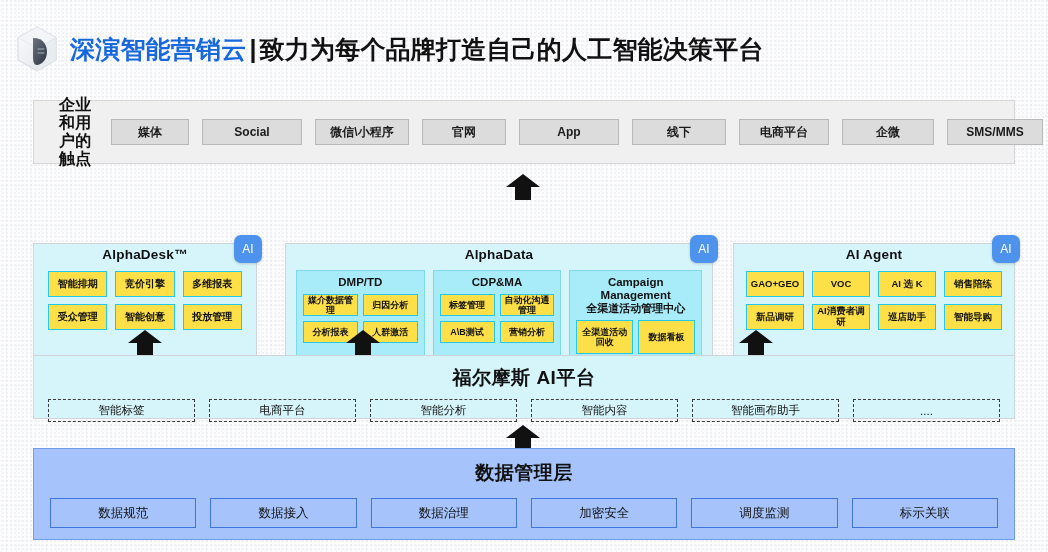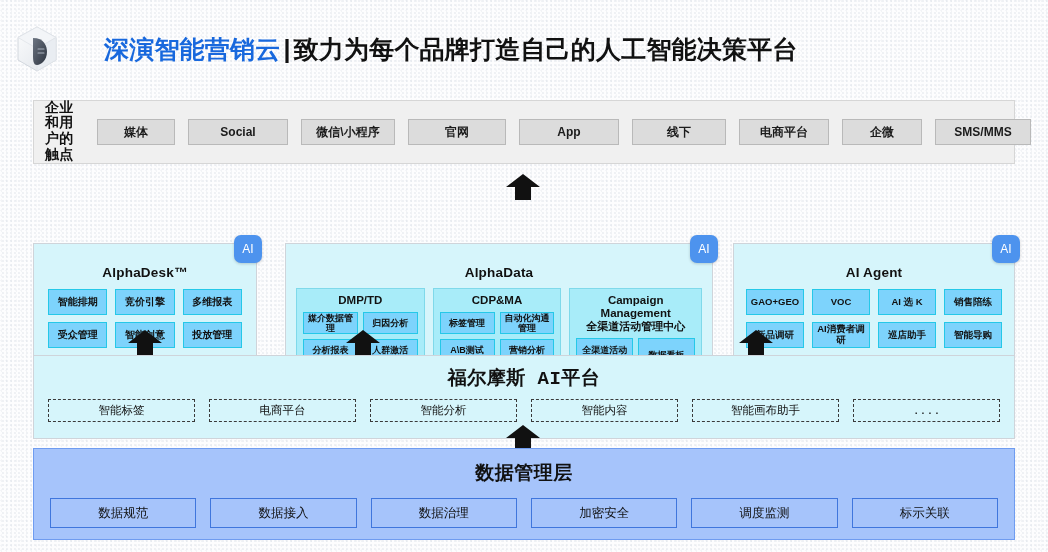--- a/index.html
+++ b/index.html
@@ -21,67 +21,67 @@
   
   .header {
     position: absolute; left: 14px; top: 24px;
     display: flex; align-items: center; gap: 10px;
   }
   .logo-mark { width: 46px; height: 50px; flex: none; }
   .title-text {
     font-size: 25px; font-weight: bold; letter-spacing: .2px;
     white-space: nowrap; line-height: 1;
   }
-  .title-brand { color: #1868dd; margin-left: 34px; }
+  .title-brand { color: #1868dd; }
   .title-sep { color: #111; margin: 0 3px; font-weight: bold; }
   .title-tag { color: #111; }
 
   
   .touchpoints {
     position: absolute; left: 33px; top: 100px;
     width: 982px; height: 64px;
     background: #f0f0f0;
     border: 1px solid #d6d6d6;
     display: flex; align-items: center;
   }
   .tp-label {
-    width: 42px; margin-left: 11px; flex: none;
-    font-size: 14px; font-weight: bold; color: #111;
-    line-height: 1.12; letter-spacing: .3px; font-family: Liberation Mono, monospace;
+    width: 42px; margin-left: 25px; flex: none;
+    font-size: 16px; font-weight: bold; color: #111;
+    line-height: 1.12; letter-spacing: .3px;
   }
   .tp-items { display: flex; align-items: flex-start; gap: 13px; margin-left: 10px; }
   .tp-chip {
     height: 26px; min-width: 74px; padding: 0 9px;
     background: #dcdcdc; border: 1px solid #b9b9b9;
     display: flex; align-items: center; justify-content: center;
     font-size: 12px; font-weight: bold; color: #1b1b1b;
     white-space: nowrap;
   }
 
   
   .panel {
     position: absolute; top: 203px;
     background: #d6f5fb;
     border: 1px solid #cfd4da;
     margin-top: 40px;
   }
   .panel-title {
     text-align: center; font-size: 13.5px; font-weight: bold;
-    color: #111; padding-top: 21px; letter-spacing: .2px;
+    color: #111; padding-top: 3px; letter-spacing: .2px;
   }
   .ai-badge {
     position: absolute; top: -9px; right: -6px;
     width: 28px; height: 28px; border-radius: 7px;
     background: #4d93ee; color: #ffffff;
     display: flex; align-items: center; justify-content: center;
     font-size: 12px; font-weight: normal;
     box-shadow: 0 1px 3px rgba(0,0,0,.18);
   }
   .tile {
-    background: #7dd3fc; border: 1px solid #25c8e8;
+    background: #fde047; border: 1px solid #25c8e8;
     display: flex; align-items: center; justify-content: center;
     text-align: center; color: #111; font-size: 10px; font-weight: bold;
     line-height: 1.15;
   }
 
   
   #panel-desk { left: 33px; width: 224px; height: 122px; }
   .desk-grid {
     display: grid; grid-template-columns: repeat(3, 1fr);
     gap: 7px 8px; padding: 9px 14px 0 14px;
@@ -110,22 +110,22 @@
   #panel-agent { left: 733px; width: 282px; height: 122px; }
   .agent-grid {
     display: grid; grid-template-columns: repeat(4, 1fr);
     gap: 7px 8px; padding: 9px 12px 0 12px;
   }
   .agent-grid .tile { height: 26px; font-size: 9.5px; padding: 0 2px; }
 
   
   #platform {
     position: absolute; left: 33px; top: 355px;
-    width: 982px; height: 84px;
-    background: #d6f5fb; border: 1px solid #cfd4da; font-family: Liberation Mono, monospace;
+    width: 982px; height: 64px;
+    background: #d6f5fb; border: 1px solid #cfd4da;
   }
   .band-title {
     text-align: center; font-size: 19px; font-weight: bold; color: #111;
     padding-top: 9px; letter-spacing: .5px;
   }
   .band-items {
     display: flex; justify-content: space-between;
     gap: 14px; padding: 8px 14px 0 14px;
   }
   .dashed-chip {
@@ -185,25 +185,25 @@
       <span class="title-brand">深演智能营销云</span><span class="title-sep">|</span><span class="title-tag">致力为每个品牌打造自己的人工智能决策平台</span>
     </div>
   </div>
 
   <div class="touchpoints">
     <div class="tp-label">企业和用户的触点</div>
     <div class="tp-items">
       <div class="tp-chip" style="width:78px">媒体</div>
       <div class="tp-chip" style="width:100px">Social</div>
       <div class="tp-chip" style="width:94px">微信\小程序</div>
-      <div class="tp-chip" style="width:98px">官网</div>
+      <div class="tp-chip" style="width:84px">官网</div>
       <div class="tp-chip" style="width:100px">App</div>
       <div class="tp-chip" style="width:94px">线下</div>
       <div class="tp-chip" style="width:90px">电商平台</div>
-      <div class="tp-chip" style="width:80px">企微</div>
+      <div class="tp-chip" style="width:92px">企微</div>
       <div class="tp-chip" style="width:96px">SMS/MMS</div>
     </div>
   </div>
 
   <svg class="arrow" style="left:505px; top:174px;" viewBox="0 0 36 26">
     <path d="M18 0 L35 13 L26 13 L26 26 L10 26 L10 13 L1 13 Z" fill="#111"></path>
   </svg>
 
   <div class="panel" id="panel-desk">
     <div class="ai-badge">AI</div>

